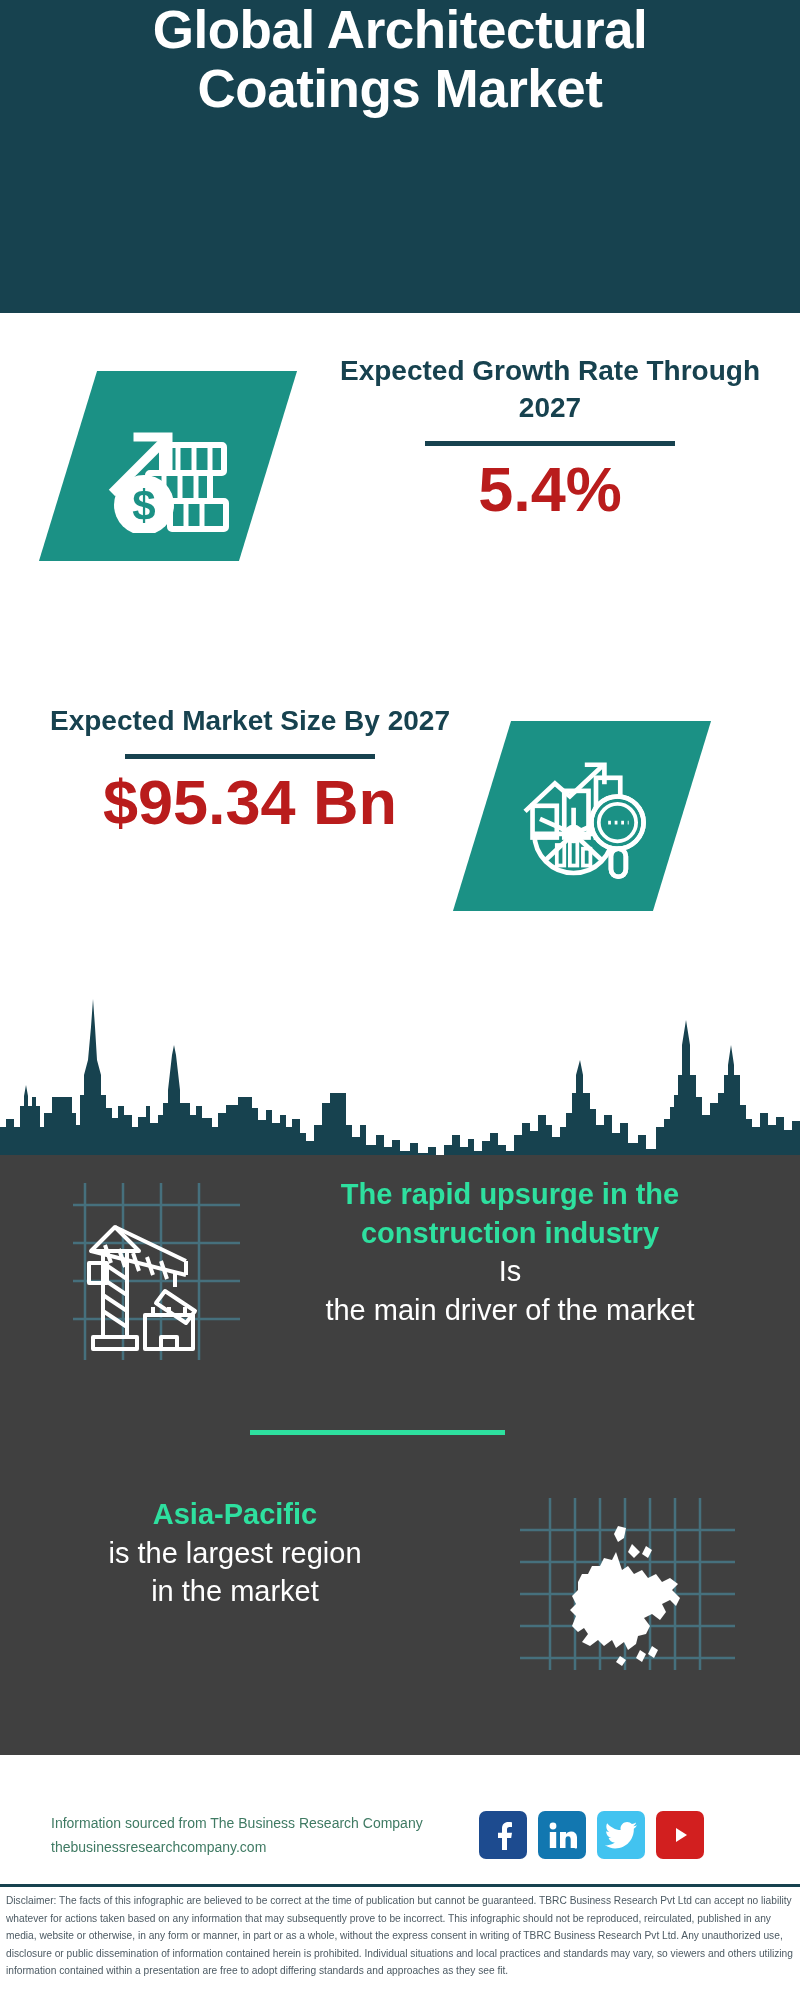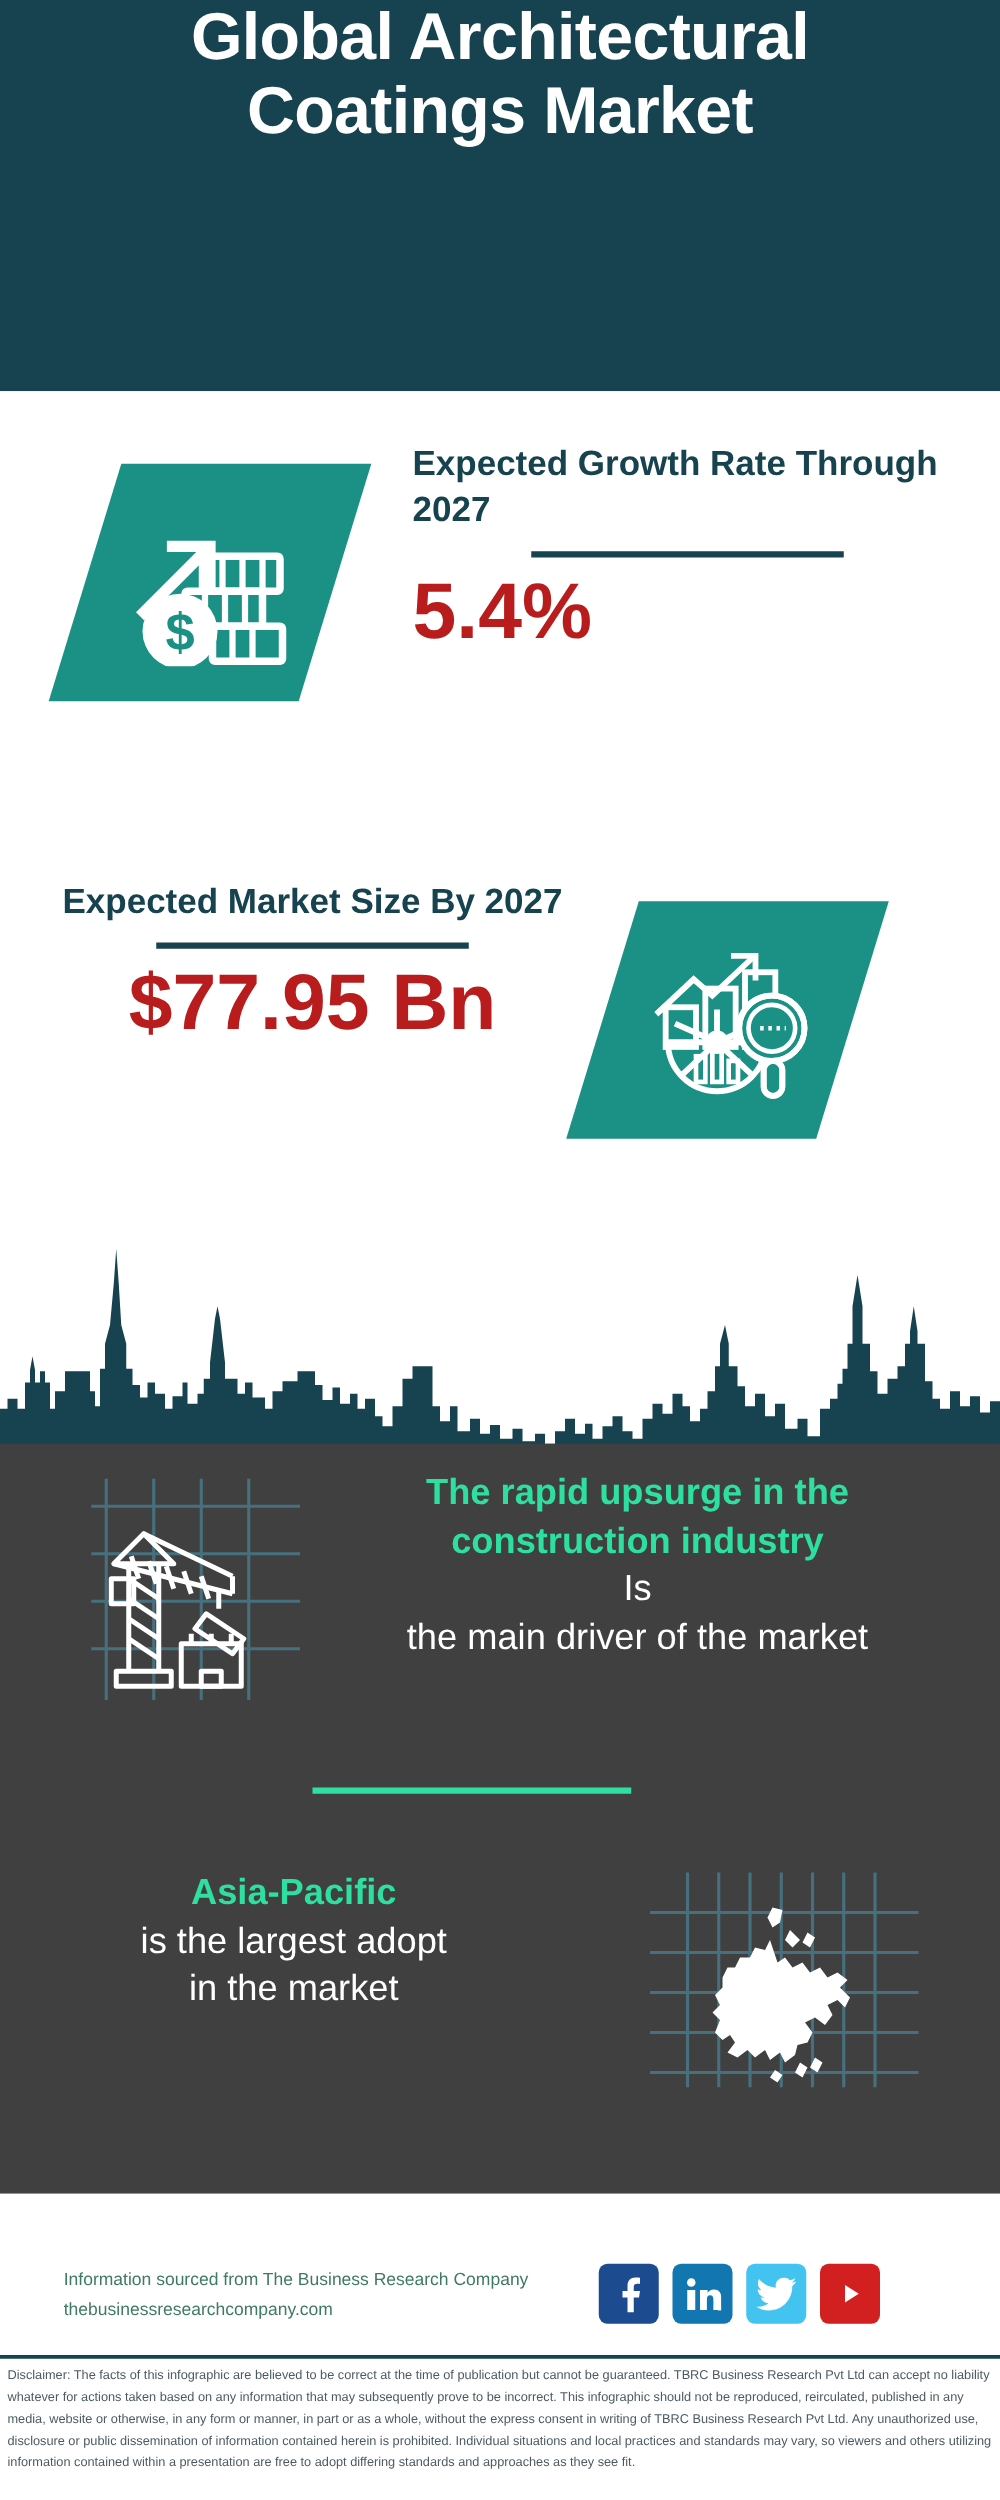--- a/index.html
+++ b/index.html
@@ -36,21 +36,21 @@
   }
   .para-1 {
     left:68px; top:28px; width:200px; height:190px;
     transform:skewX(-17deg);
   }
   .icon-wrap-1 {
     position:absolute; left:78px; top:40px; width:180px; height:168px;
     display:flex; align-items:center; justify-content:center;
   }
   .stat-text-1 {
-    position:absolute; left:330px; top:10px; width:440px; 
+    position:absolute; left:330px; top:10px; width:440px; text-align:center;
   }
   .stat-label {
     color:#17424f; font-size:28px; font-weight:bold; line-height:1.32;
   }
   .rule-dark {
     width:250px; height:5px; background:#17424f; margin:14px auto 10px auto;
   }
   .stat-value {
     color:#b91c1c; font-size:63px; font-weight:bold; line-height:1.05;
   }
@@ -192,21 +192,21 @@
           <circle cx="113" cy="76" r="28" fill="none"></circle>
           <circle cx="113" cy="76" r="20" fill="none" stroke-width="4"></circle>
           <path d="M103 76 h3 M110 76 h3 M117 76 h3 M124 76 h1" stroke-width="4"></path>
           <rect x="106" y="104" width="16" height="30" rx="8" fill="#1b9185"></rect>
           <rect x="106" y="104" width="16" height="30" rx="8" fill="none"></rect>
         </svg>
       </div>
       <div class="stat-text-2">
         <div class="stat-label">Expected Market Size By 2027</div>
         <div class="rule-dark"></div>
-        <div class="stat-value">$77.95 Bn</div>
+        <div class="stat-value">$95.34 Bn</div>
       </div>
     </div>
   </div>
 
   <div class="skyline-wrap">
     <svg viewBox="0 0 800 185" preserveAspectRatio="none">
       <path fill="#17424f" d="M0 185 L0 152 L6 152 L6 144 L14 144 L14 152 L20 152 L20 131 L24 131 L24 121 L26 110 L28 121 L28 131 L32 131 L32 122 L36 122 L36 131 L40 131 L40 152 L44 152 L44 138 L52 138 L52 122 L72 122 L72 138 L76 138 L76 150 L80 150 L80 120 L84 120 L84 100 L88 85 L91 52 L93 24 L95 52 L97 85 L101 100 L101 120 L106 120 L106 133 L112 133 L112 143 L118 143 L118 131 L124 131 L124 140 L132 140 L132 152 L138 152 L138 142 L146 142 L146 131 L150 131 L150 148 L158 148 L158 140 L163 140 L163 128 L168 128 L168 115 L172 80 L174 70 L176 80 L180 115 L180 128 L190 128 L190 140 L196 140 L196 131 L202 131 L202 143 L212 143 L212 152 L218 152 L218 138 L226 138 L226 130 L238 130 L238 122 L252 122 L252 133 L258 133 L258 145 L266 145 L266 135 L272 135 L272 148 L280 148 L280 140 L286 140 L286 152 L292 152 L292 144 L300 144 L300 158 L306 158 L306 166 L314 166 L314 150 L322 150 L322 128 L330 128 L330 118 L346 118 L346 150 L352 150 L352 162 L360 162 L360 150 L366 150 L366 170 L376 170 L376 160 L384 160 L384 172 L392 172 L392 165 L400 165 L400 176 L410 176 L410 168 L418 168 L418 178 L428 178 L428 172 L436 172 L436 180 L444 180 L444 170 L452 170 L452 160 L460 160 L460 172 L468 172 L468 164 L474 164 L474 176 L482 176 L482 166 L490 166 L490 158 L498 158 L498 170 L506 170 L506 176 L514 176 L514 160 L522 160 L522 148 L530 148 L530 156 L538 156 L538 140 L546 140 L546 150 L552 150 L552 162 L560 162 L560 152 L566 152 L566 138 L572 138 L572 118 L576 118 L576 100 L580 85 L583 100 L583 118 L590 118 L590 134 L596 134 L596 150 L604 150 L604 140 L612 140 L612 158 L620 158 L620 148 L628 148 L628 168 L638 168 L638 160 L646 160 L646 174 L656 174 L656 152 L664 152 L664 144 L670 144 L670 132 L674 132 L674 120 L678 120 L678 100 L682 100 L682 70 L686 45 L690 70 L690 100 L696 100 L696 122 L702 122 L702 140 L710 140 L710 128 L718 128 L718 118 L724 118 L724 100 L728 100 L728 90 L731 70 L734 90 L734 100 L740 100 L740 130 L746 130 L746 144 L752 144 L752 152 L760 152 L760 138 L768 138 L768 150 L776 150 L776 142 L784 142 L784 155 L792 155 L792 146 L800 146 L800 185 Z"></path>
     </svg>
   </div>
 
@@ -246,21 +246,21 @@
         <div class="mint-head">The rapid upsurge in the construction industry</div>
         <div class="white-sub">Is</div>
         <div class="white-sub">the main driver of the market</div>
       </div>
       <div class="rule-mint"></div>
     </div>
 
     <div class="region-block">
       <div class="region-text">
         <div class="mint-head">Asia-Pacific</div>
-        <div class="white-sub">is the largest adopt</div>
+        <div class="white-sub">is the largest region</div>
         <div class="white-sub">in the market</div>
       </div>
       <div class="map-grid">
         <svg width="215" height="200" viewBox="0 0 215 200">
           <g stroke="#46707d" stroke-width="2.5">
             <path d="M0 60 H215 M0 92 H215 M0 124 H215 M0 156 H215 M0 188 H215"></path>
             <path d="M30 28 V200 M55 28 V200 M80 28 V200 M105 28 V200 M130 28 V200 M155 28 V200 M180 28 V200"></path>
           </g>
           <g fill="#ffffff">
             <path d="M96 82 L92 90 L84 88 L80 96 L72 96 L68 104 L62 104 L58 112 L58 120 L52 126 L56 134 L50 140 L56 146 L52 156 L58 162 L64 158 L68 164 L62 172 L70 176 L78 170 L84 176 L92 170 L96 178 L104 172 L108 180 L116 174 L118 166 L126 164 L130 156 L124 148 L132 144 L140 150 L146 142 L142 134 L150 130 L156 136 L160 128 L152 120 L158 114 L150 108 L142 112 L136 104 L128 108 L122 100 L114 104 L108 96 L102 100 Z"></path>

